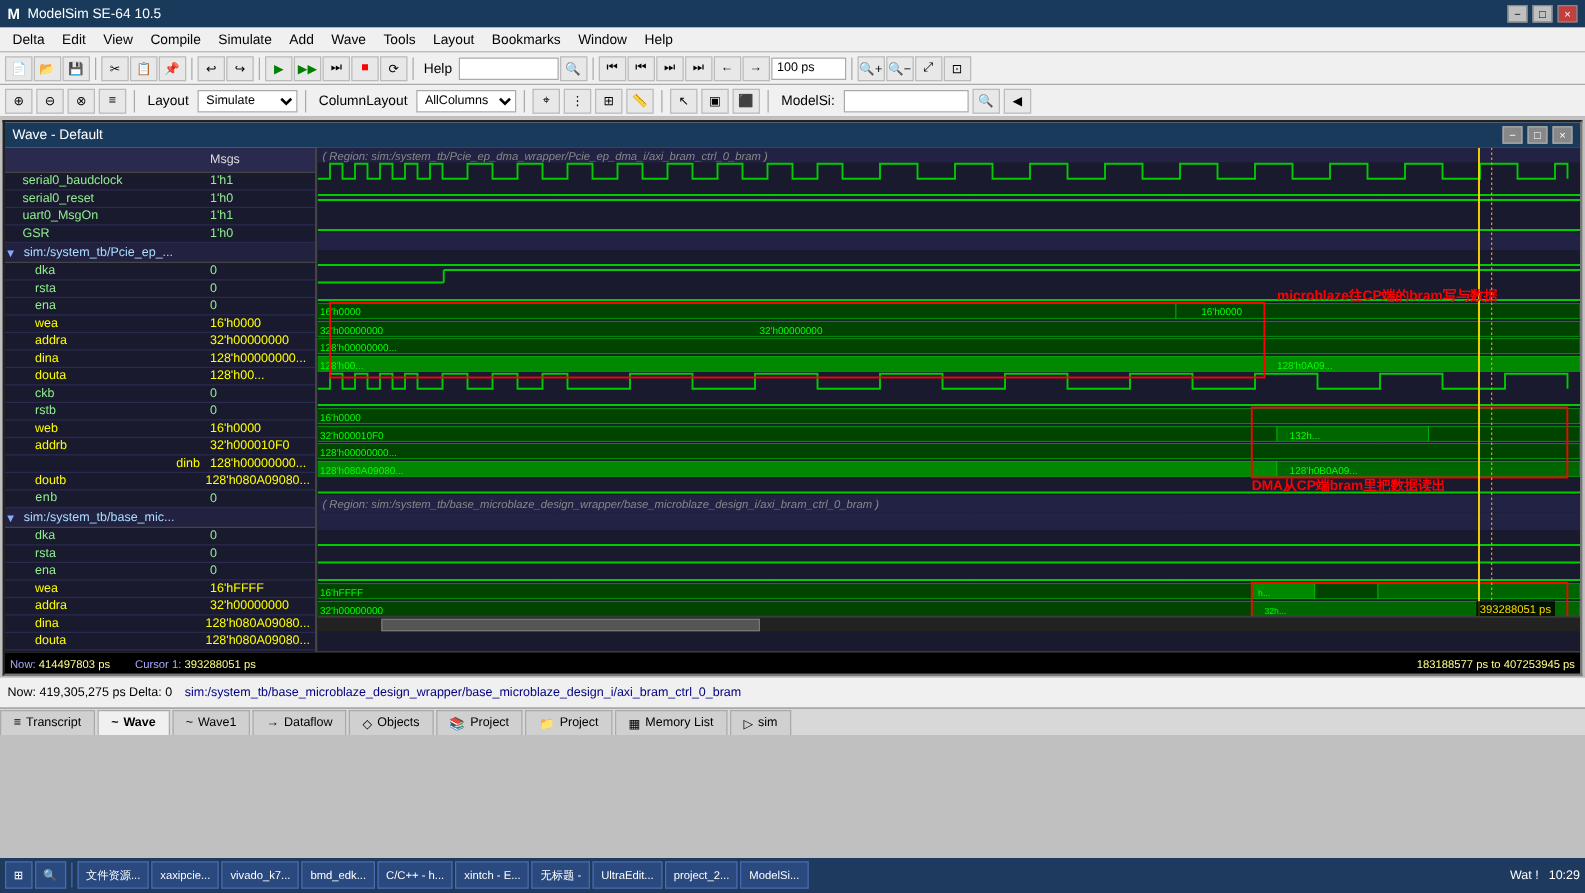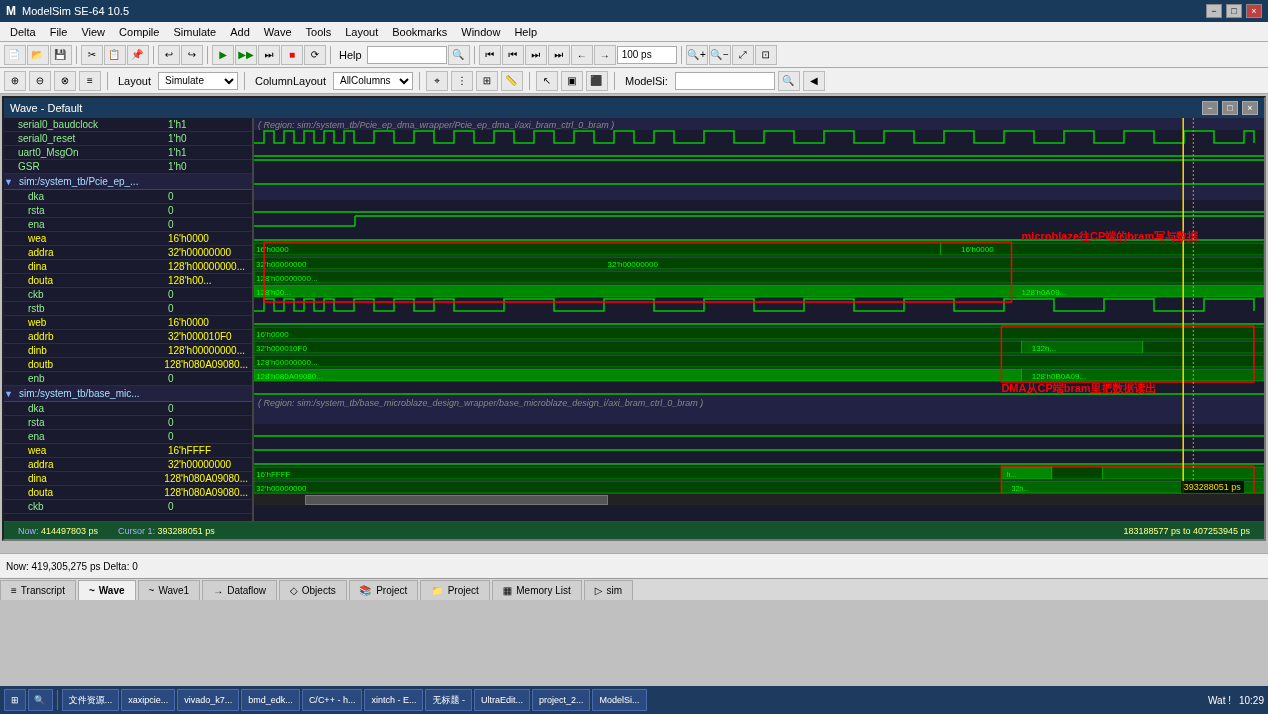--- a/index.html
+++ b/index.html
@@ -303,21 +303,21 @@
   </div>
   <div id="title-bar-controls">
     <div class="title-btn">−</div>
     <div class="title-btn">□</div>
     <div class="title-btn" style="background:#c04040;color:white;">×</div>
   </div>
 </div>
 
 <div id="menu-bar">
   <div class="menu-item">Delta</div>
-  <div class="menu-item">File</div>
+  <div class="menu-item">Edit</div>
   <div class="menu-item">View</div>
   <div class="menu-item">Compile</div>
   <div class="menu-item">Simulate</div>
   <div class="menu-item">Add</div>
   <div class="menu-item">Wave</div>
   <div class="menu-item">Tools</div>
   <div class="menu-item">Layout</div>
   <div class="menu-item">Bookmarks</div>
   <div class="menu-item">Window</div>
   <div class="menu-item">Help</div>
@@ -383,33 +383,37 @@
   <div class="tb-btn">↖</div>
   <div class="tb-btn">▣</div>
   <div class="tb-btn">⬛</div>
   <div class="tb-sep"></div>
   <span class="tb-label">ModelSi:</span>
   <input class="tb-input" type="text" style="width: 100px;">
   <div class="tb-btn">🔍</div>
   <div class="tb-btn">◀</div>
 </div>
 
-<div id="wave-window" style="height: 445px; display:flex; flex-direction:column; border: 2px inset #777; margin: 2px 2px 12px 2px;">
+<div id="wave-window" style="height: 445px; display:flex; flex-direction:column; border: 2px inset #777; margin: 2px 2px 0 2px;">
   <div id="wave-title-bar">
     <span>Wave - Default</span>
     <div style="display:flex;gap:4px;">
       <div class="title-btn" style="background:#888;color:white;border:1px solid #aaa;">−</div>
       <div class="title-btn" style="background:#888;color:white;border:1px solid #aaa;">□</div>
       <div class="title-btn" style="background:#888;color:white;border:1px solid #aaa;">×</div>
     </div>
   </div>
 
   <div id="wave-content" style="display:flex;flex:1;overflow:hidden;">
 
     <div id="signal-list">
+      <div class="sig-header">
+        <div class="sig-name-col"> </div>
+        <div class="sig-val-col">Msgs</div>
+      </div>
 
       <div id="signal-rows-container">
           <div class="sig-row">
       <div class="sig-name" style="padding-left:14px;color:#90ee90;">serial0_baudclock</div>
       <div class="sig-val" style="color:#90ee90;">1'h1</div>
     </div>
           <div class="sig-row">
       <div class="sig-name" style="padding-left:14px;color:#90ee90;">serial0_reset</div>
       <div class="sig-val" style="color:#90ee90;">1'h0</div>
     </div>
@@ -463,29 +467,29 @@
     </div>
           <div class="sig-row">
       <div class="sig-name" style="padding-left:24px;color:#ffff00;">web</div>
       <div class="sig-val" style="color:#ffff00;">16'h0000</div>
     </div>
           <div class="sig-row">
       <div class="sig-name" style="padding-left:24px;color:#ffff00;">addrb</div>
       <div class="sig-val" style="color:#ffff00;">32'h000010F0</div>
     </div>
           <div class="sig-row">
-      <div class="sig-name" style="padding-left:24px;color:#ffff00;">dinb</div>
+      <div class="sig-name" style="padding-left:24px;color:#ffff00;text-align:right;">dinb</div>
       <div class="sig-val" style="color:#ffff00;">128'h00000000...</div>
     </div>
           <div class="sig-row">
       <div class="sig-name" style="padding-left:24px;color:#ffff00;">doutb</div>
       <div class="sig-val" style="color:#ffff00;">128'h080A09080...</div>
     </div>
           <div class="sig-row">
-      <div class="sig-name" style="padding-left:24px;color:#90ee90;">enb</div>
+      <div class="sig-name" style="padding-left:24px;color:#90ee90;font-family:Liberation Mono, monospace;">enb</div>
       <div class="sig-val" style="color:#90ee90;">0</div>
     </div>
           <div class="sig-group">
             <span class="expand-icon">▼</span>
             <span class="sig-group-name" style="color:#aaddff;">sim:/system_tb/base_mic...</span>
           </div>
           <div class="sig-row">
       <div class="sig-name" style="padding-left:24px;color:#90ee90;">dka</div>
       <div class="sig-val" style="color:#90ee90;">0</div>
     </div>
@@ -677,29 +681,30 @@
 
         <div style="position:absolute;bottom:0;right:2%;color:#ffd700;font-size:9px;background:rgba(0,0,0,0.8);padding:1px 3px;z-index:5;">393288051 ps</div>
       </div>
 
       <div id="wave-scroll-h" style="height:12px;background:#222;border-top:1px solid #444;position:relative;">
         <div class="scroll-thumb-h"></div>
       </div>
     </div>
   </div>
 
-  <div id="wave-bottom-info" style="height:18px;background:#14532d;display:flex;align-items:center;gap:20px;padding:0 14px;border-top:1px solid #444;">
+  <div id="wave-bottom-info" style="height:18px;background:#000000;display:flex;align-items:center;gap:20px;padding:0 4px;border-top:1px solid #444;">
     <span class="info-item">Now: <span>414497803 ps</span></span>
     <span class="info-item">Cursor 1: <span>393288051 ps</span></span>
     <span class="info-item" style="margin-left:auto;"><span>183188577 ps to 407253945 ps</span></span>
   </div>
 </div>
 
 <div id="status-bar" style="height:18px;background:#f0f0f0;border-top:1px solid #aaa;display:flex;align-items:center;padding:12px 6px;font-size:10px;">
   <span>Now: 419,305,275 ps  Delta: 0</span>
+  <span style="color:#000080;">sim:/system_tb/base_microblaze_design_wrapper/base_microblaze_design_i/axi_bram_ctrl_0_bram</span>
 </div>
 
 <div id="bottom-tabs" style="height:22px;background:#d8d8d8;display:flex;align-items:flex-end;border-top:1px solid #999;">
   <div class="btab">
     <span>≡</span>
     <span>Transcript</span>
   </div>
   <div class="btab active">
     <span>~</span>
     <span>Wave</span>

